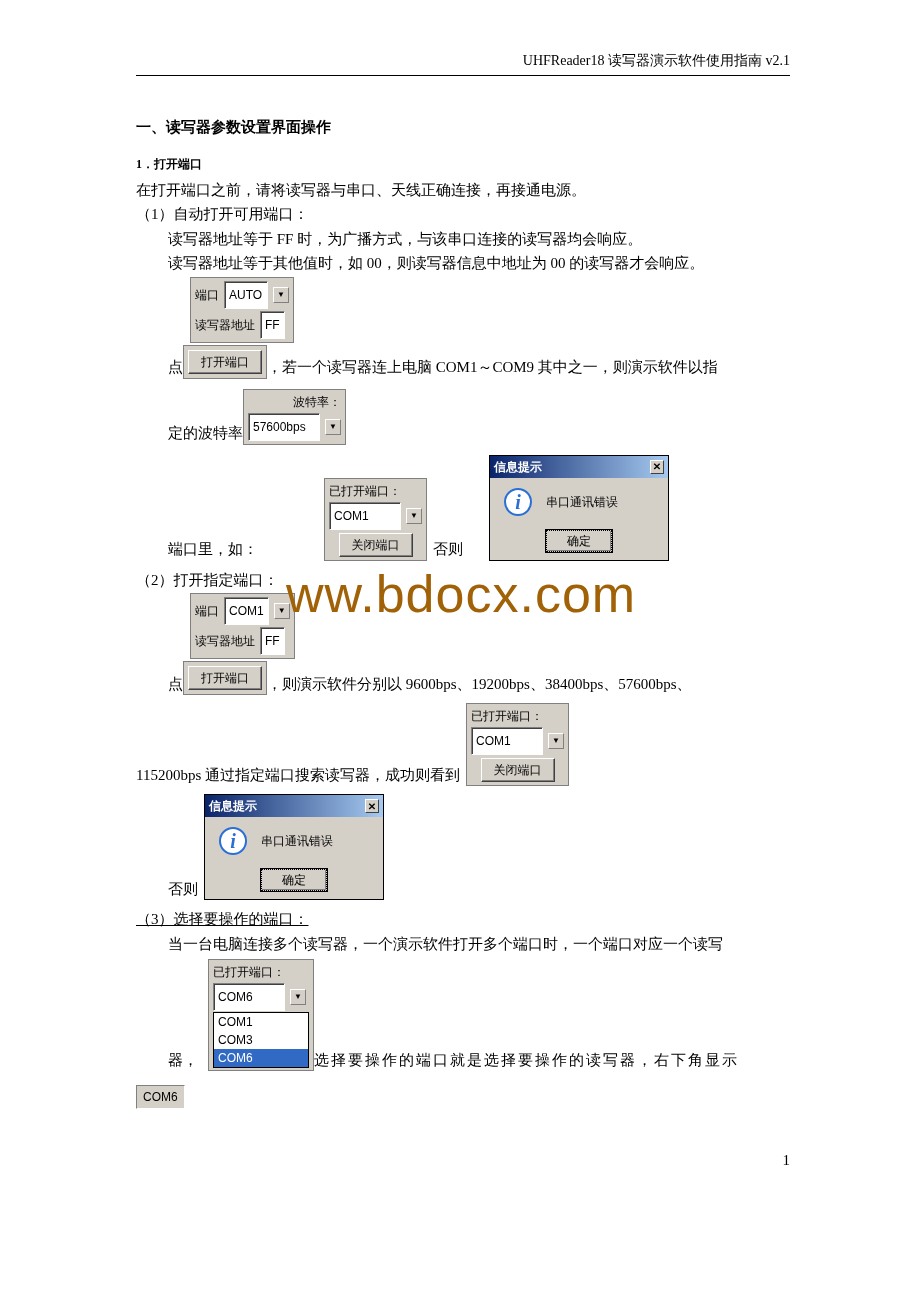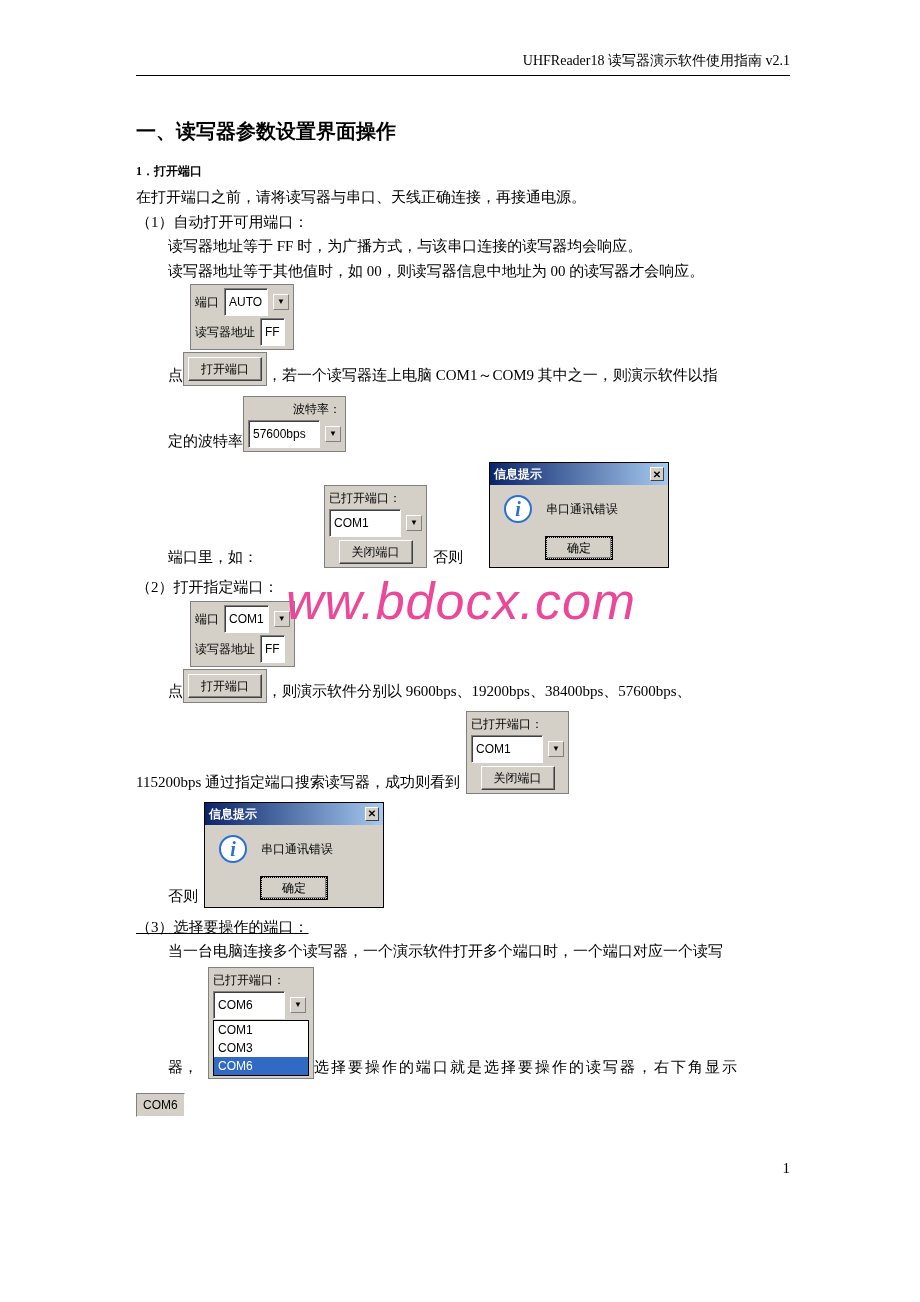--- a/index.html
+++ b/index.html
@@ -1,36 +1,36 @@
 <!DOCTYPE html>
 <html><head>
 <meta charset="utf-8">
 <style>
   * { box-sizing: border-box; margin: 0; padding: 0; }
   body { background: #fff; font-family: "SimSun", "宋体", serif; font-size: 15px; color: #000; width: 920px; margin: 0 auto; padding: 50px 130px 50px 136px; line-height: 1.5; }
   .header-line { text-align: right; font-size: 14px; border-bottom: 1px solid #000; padding-bottom: 4px; margin-bottom: 40px; }
-  h1 { font-size: 20px; font-weight: bold; margin-bottom: 16px; font-family: "SimHei","黑体",sans-serif;}
+  h1 { font-size: 15px; font-weight: bold; margin-bottom: 16px; font-family: "SimHei","黑体",sans-serif;}
   h2 { font-size: 12px; font-weight: bold; margin-bottom: 6px; }
   .para { margin: 2px 0; }
   .indent1 { padding-left: 0; }
   .indent2 { padding-left: 32px; }
   .row { display: flex; align-items: flex-end; flex-wrap: wrap; gap: 0; margin: 2px 0;}
   .ui-panel { display: inline-block; background: #d4d0c8; border: 1px solid #808080; padding: 2px 4px; font-family: "Tahoma","SimSun", sans-serif; font-size: 12px; vertical-align: middle;}
   .field-row { display: flex; align-items: center; gap: 5px; padding: 1px 0;}
   .sunken { background: #fff; border: 1px solid #808080; border-right-color:#fff; border-bottom-color:#fff; box-shadow: inset 1px 1px 0 #404040; padding: 1px 4px; font-size: 12px; min-width: 40px; height: 28px; display: inline-flex; align-items: center;}
   .combo-btn { width: 16px; height: 16px; background: #d4d0c8; border: 1px solid #fff; border-right-color:#808080; border-bottom-color:#808080; display:inline-flex; align-items:center; justify-content:center; font-size:8px;}
   .win-btn { background: #d4d0c8; border: 1px solid #fff; border-right-color:#404040; border-bottom-color:#404040; box-shadow: inset -1px -1px 0 #808080; padding: 2px 12px; font-size: 12px; display:inline-block; text-align:center;}
   .dialog { display:inline-block; background:#d4d0c8; border:1px solid #000; font-family:"Tahoma","SimSun",sans-serif; font-size:12px; vertical-align:bottom;}
   .dialog .titlebar { background: linear-gradient(to right,#0a246a,#a6caf0); color:#fff; font-weight:bold; padding:2px 4px; display:flex; justify-content:space-between; align-items:center; font-size:12px;}
   .dialog .close { background:#d4d0c8; color:#000; width:14px; height:14px; font-size:10px; display:flex; align-items:center; justify-content:center; border:1px solid #fff; border-right-color:#404040; border-bottom-color:#404040; font-weight:bold;}
   .dialog .body { padding: 10px 14px; display:flex; align-items:center; gap:14px;}
   .dialog .footer { display:flex; justify-content:center; padding: 4px 0 8px;}
   .info-icon { width:28px; height:28px; border-radius:50%; background:#fff; border:2px solid #2a6fd6; color:#2a6fd6; font-family:Georgia,serif; font-weight:bold; font-size:20px; font-style:italic; display:flex; align-items:center; justify-content:center;}
   .watermark { position: relative; }
-  .wm { color:#ec4899; font-size:52px; font-family:Arial,sans-serif; letter-spacing:1px; position:absolute; pointer-events:none; user-select:none;font-style:italic;}
+  .wm { color:#a16207; font-size:52px; font-family:Arial,sans-serif; letter-spacing:1px; position:absolute; pointer-events:none; user-select:none;}
   .page-num { text-align:right; margin-top: 40px;}
   .status-cell { display:inline-block; background:#d4d0c8; border:1px solid #808080; border-top-color:#808080; border-left-color:#808080; border-right-color:#fff; border-bottom-color:#fff; padding:2px 6px; font-size:12px; font-family:"Tahoma","SimSun",sans-serif;}
   .listbox-option { background:#fff; padding:0 4px; font-size:12px;}
   .listbox-option.sel { background:#316ac5; color:#fff;}
 </style>
 </head>
 <body>
 
 <div class="header-line">UHFReader18 读写器演示软件使用指南 v2.1</div>
 

